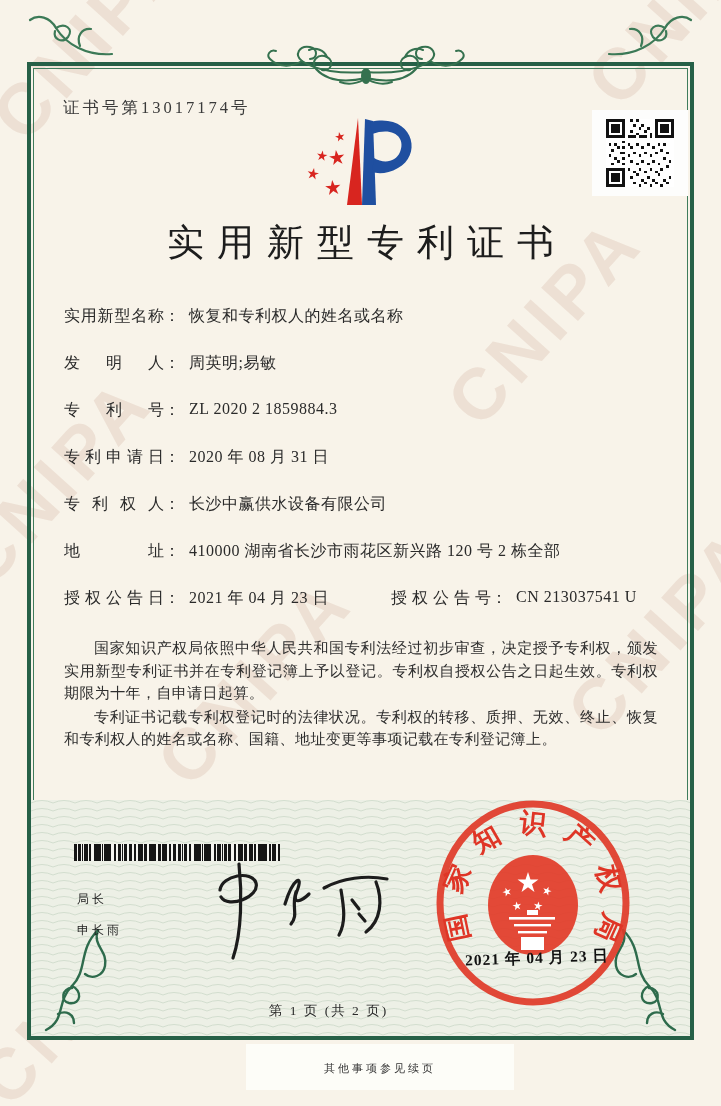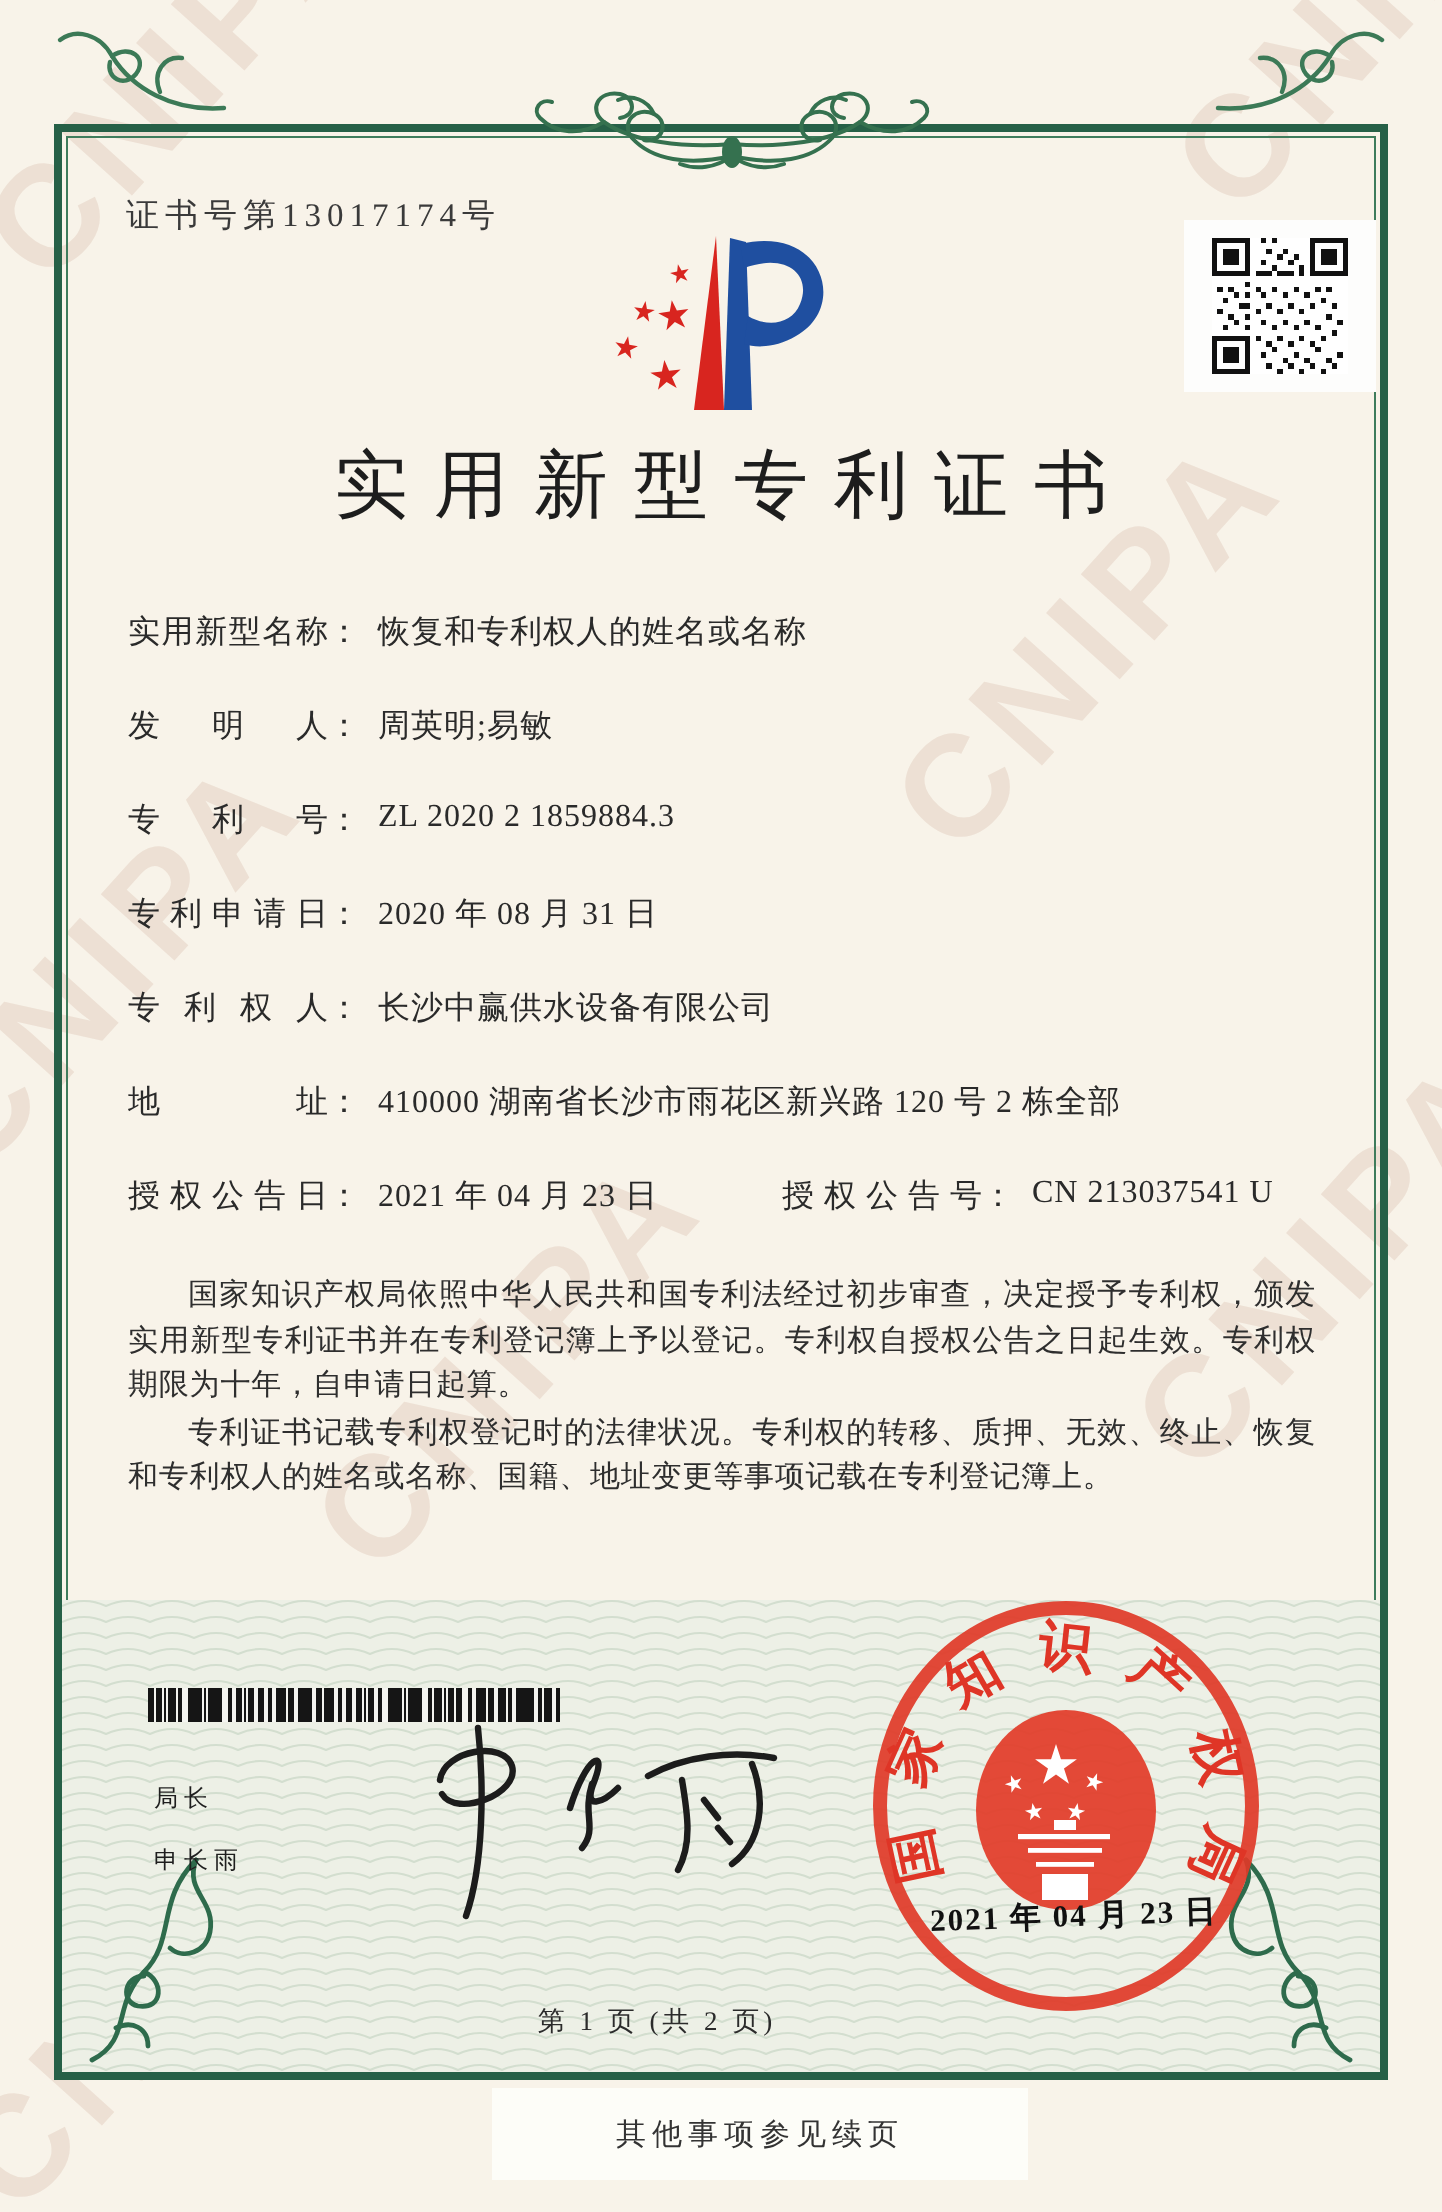--- a/index.html
+++ b/index.html
@@ -69,21 +69,21 @@
     position:absolute;z-index:4;left:437px;top:948px;width:200px;text-align:center;
     font-size:15.5px;font-weight:600;color:#111;letter-spacing:1px;transform:rotate(-2deg);
   }
   .pageinfo{
     position:absolute;z-index:3;left:0;top:1002px;width:657px;text-align:center;
     font-size:13.5px;letter-spacing:2px;color:#2b2b2b;
   }
   .note{
     position:absolute;z-index:3;left:246px;top:1044px;width:268px;height:46px;
     background:#fdfdf8;text-align:center;line-height:48px;
-    font-size:15px;letter-spacing:3px;color:#333;
+    font-size:11px;letter-spacing:3px;color:#333;
   }
   .star{fill:#d8251f;}
 </style>
 </head>
 <body>
 
 <div class="page">
 
   <span class="wm" style="left:-35px;top:-5px;">CNIPA</span>
   <span class="wm" style="left:560px;top:-40px;">CNIPA</span>

